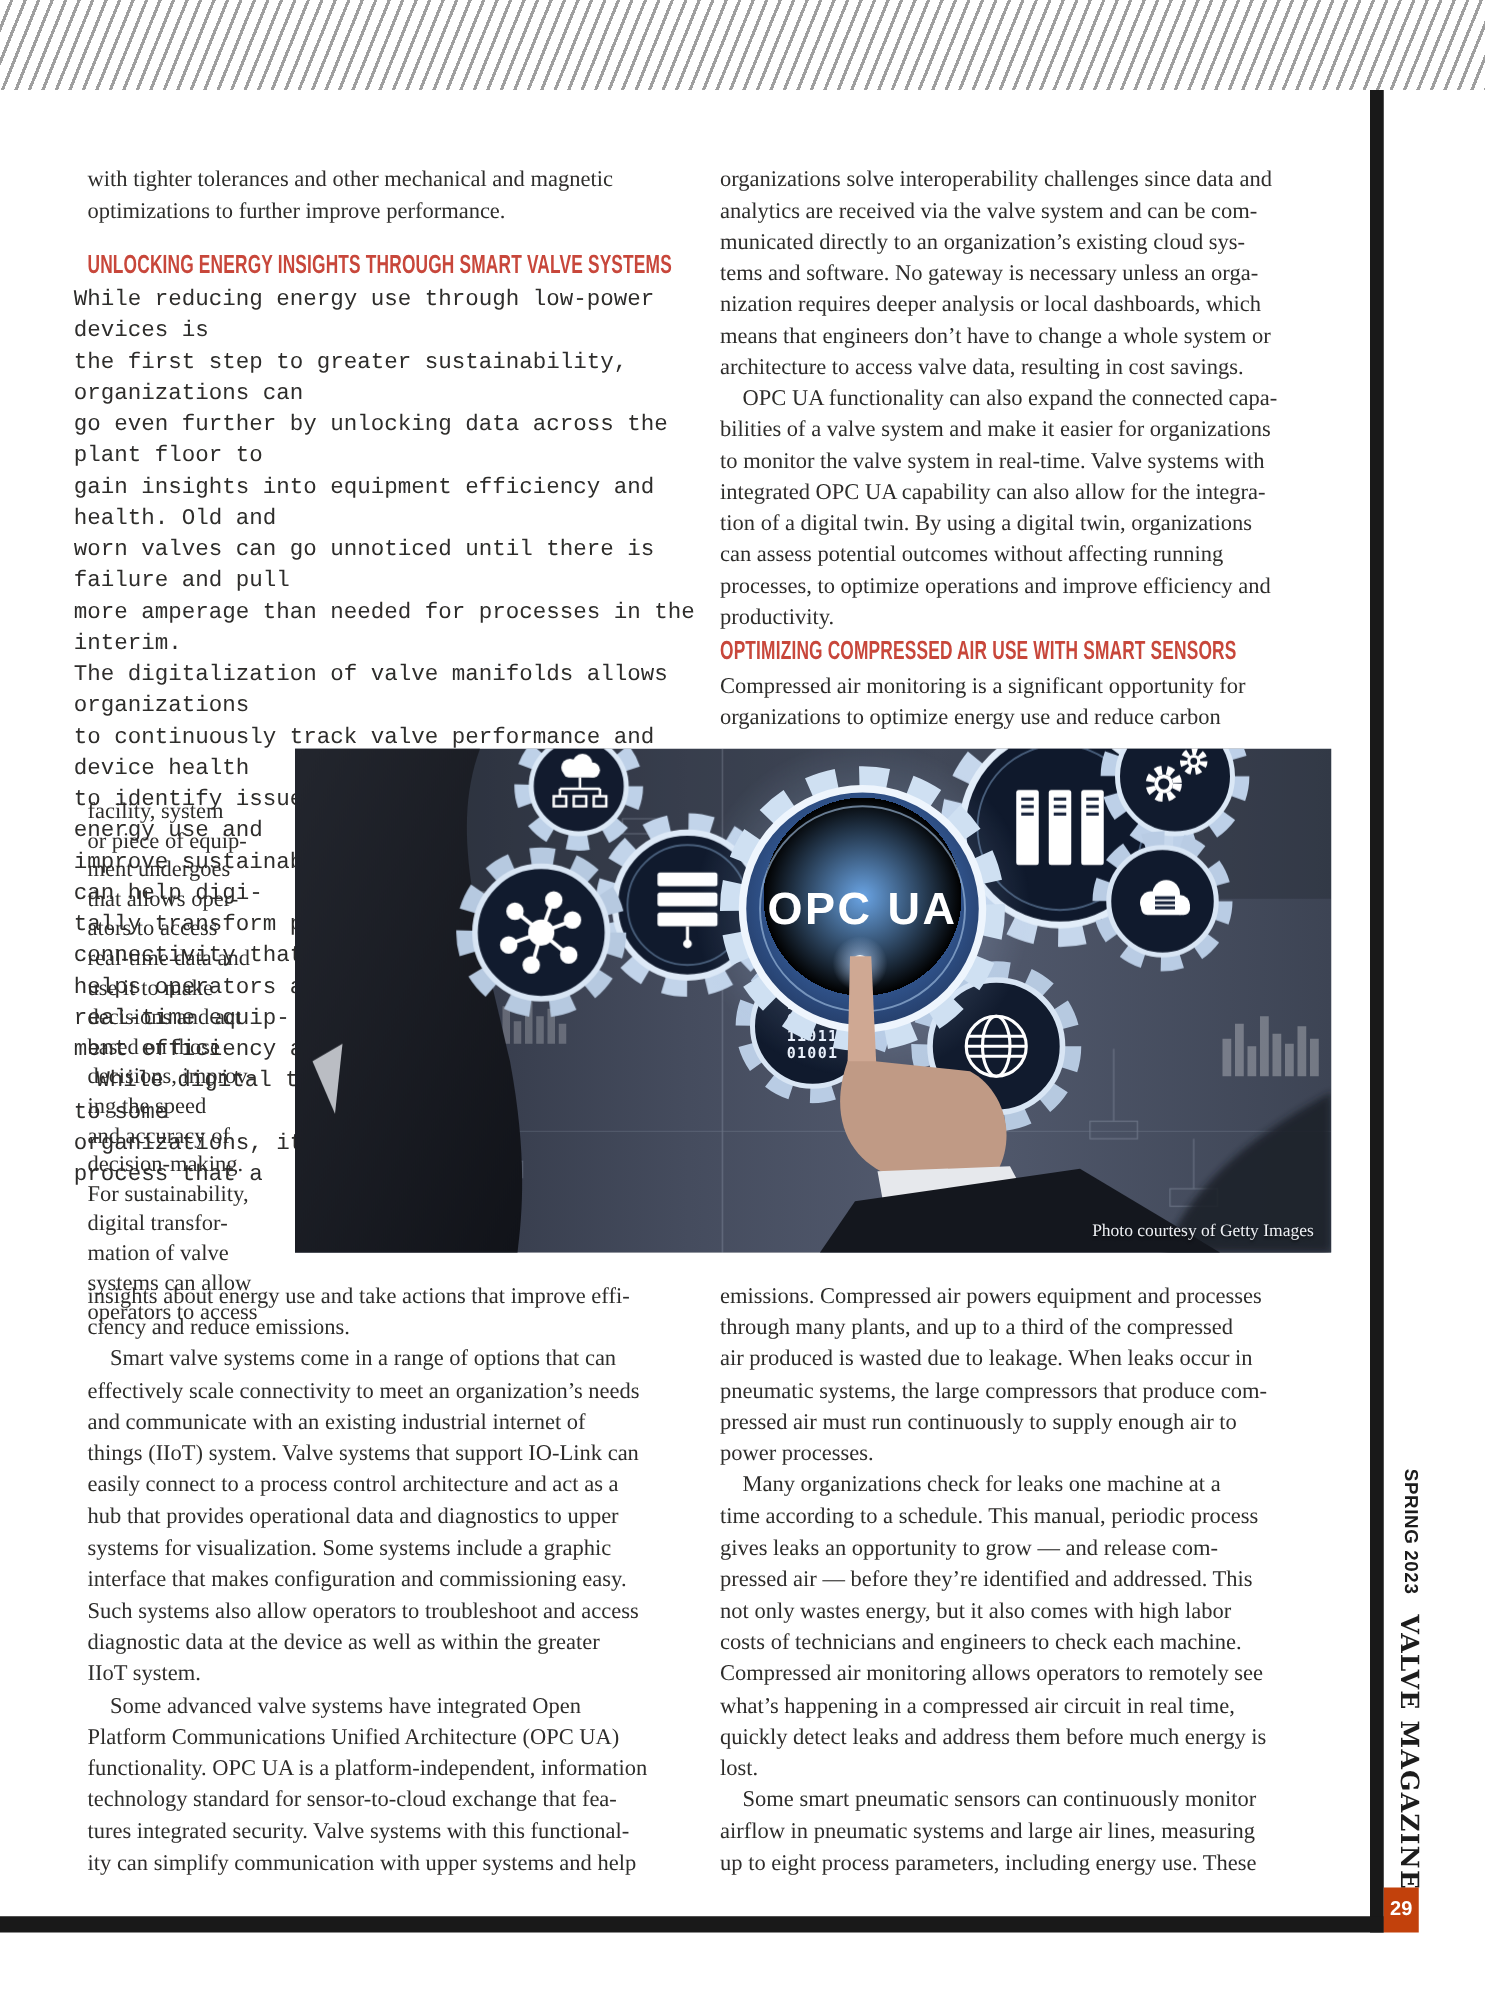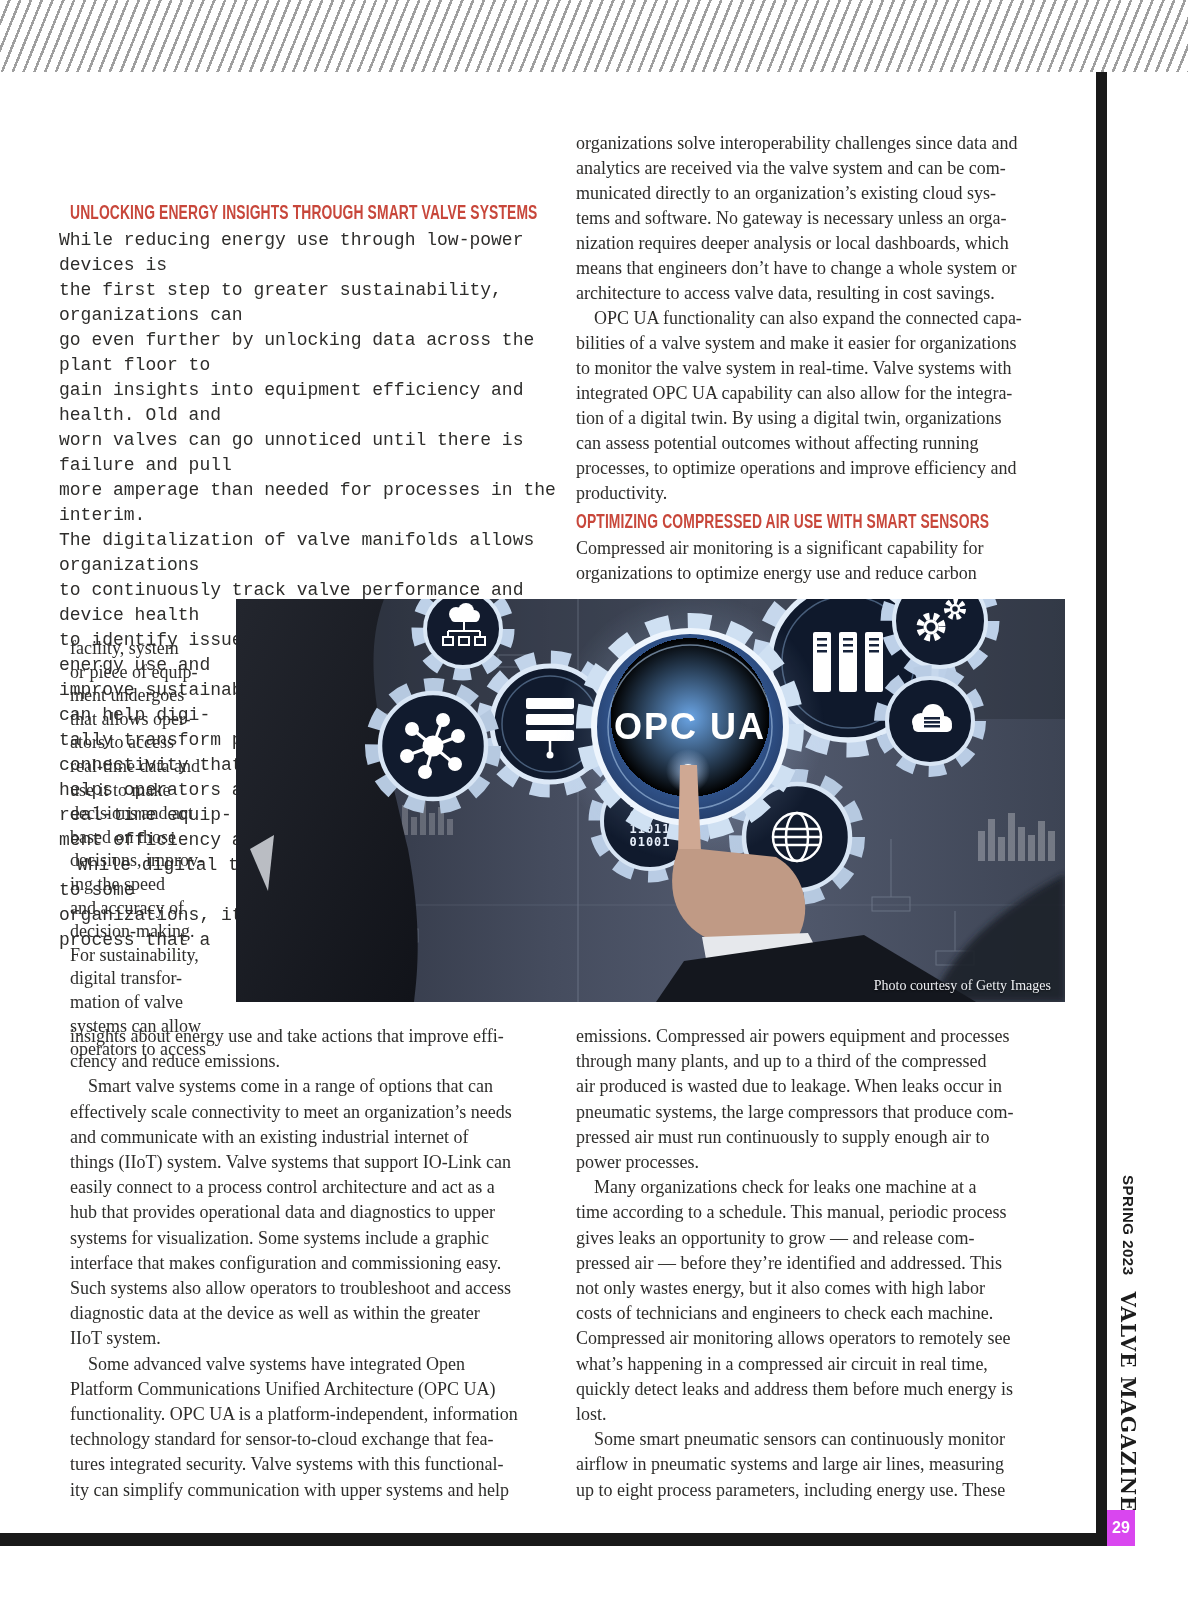--- a/index.html
+++ b/index.html
@@ -4,21 +4,21 @@
 <style>
   html,body{margin:0;padding:0;background:#ffffff;}
   #page{position:relative;width:1188px;height:1602px;background:#ffffff;overflow:hidden;
         font-family:"Liberation Serif",serif;}
   
   #stripes{position:absolute;left:0;top:0;width:1188px;height:72px;
     background:repeating-linear-gradient(112deg,#ffffff 0 7.5px,#9f9f9f 7.5px 10px);}
   
   #vbar{position:absolute;left:1096px;top:72px;width:11px;height:1474px;background:#191919;}
   #hbar{position:absolute;left:0;top:1533px;width:1107px;height:13px;background:#191919;}
-  #pagenum{position:absolute;left:1107px;top:1510px;width:28px;height:36px;background:#d946ef;
+  #pagenum{position:absolute;left:1107px;top:1510px;width:28px;height:36px;background:#c2410c;
     color:#ffffff;font-family:"Liberation Sans",sans-serif;font-weight:700;font-size:16px;
     display:flex;align-items:center;justify-content:center;}
   
   #masthead{position:absolute;left:1104px;top:1175px;height:330px;width:36px;
     writing-mode:vertical-rl;color:#1c1c1c;white-space:nowrap;}
   #masthead .season{font-family:"Liberation Sans",sans-serif;font-weight:700;font-size:15px;
     letter-spacing:.5px;margin-bottom:16px;}
   #masthead .mag{font-family:"DejaVu Serif",serif;font-weight:700;font-size:20px;letter-spacing:1px;}
   
   .t{position:absolute;white-space:pre-line;font-family:"Liberation Serif",serif;
@@ -41,20 +41,22 @@
 
   <div id="stripes"></div>
   <div id="vbar"></div>
   <div id="hbar"></div>
 
   <div id="masthead">
     <span class="season">SPRING 2023</span><span class="mag">VALVE MAGAZINE</span>
   </div>
   <div id="pagenum">29</div>
 
+  <div class="t" style="left:70px;top:131px;width:502px;">with tighter tolerances and other mechanical and magnetic
+optimizations to further improve performance.</div>
   <div class="heading" style="left:70px;top:200px;">UNLOCKING ENERGY INSIGHTS THROUGH SMART VALVE SYSTEMS</div>
   <div class="t" style="left:59px;top:228px;width:502px;font-family:Liberation Mono, monospace;">While reducing energy use through low-power devices is
 the first step to greater sustainability, organizations can
 go even further by unlocking data across the plant floor to
 gain insights into equipment efficiency and health. Old and
 worn valves can go unnoticed until there is failure and pull
 more amperage than needed for processes in the interim.
 The digitalization of valve manifolds allows organizations
 to continuously track valve performance and device health
 to identify issues before failure, optimize energy use and
@@ -111,21 +113,21 @@
 Such systems also allow operators to troubleshoot and access
 diagnostic data at the device as well as within the greater
 IIoT system.
  Some advanced valve systems have integrated Open
 Platform Communications Unified Architecture (OPC UA)
 functionality. OPC UA is a platform-independent, information
 technology standard for sensor-to-cloud exchange that fea-
 tures integrated security. Valve systems with this functional-
 ity can simplify communication with upper systems and help</div>
   <div class="heading" style="left:576px;top:509px;">OPTIMIZING COMPRESSED AIR USE WITH SMART SENSORS</div>
-  <div class="t" style="left:576px;top:536px;width:502px;">Compressed air monitoring is a significant capability for
+  <div class="t" style="left:576px;top:536px;width:502px;">Compressed air monitoring is a significant opportunity for
 organizations to optimize energy use and reduce carbon</div>
   <div class="t" style="left:576px;top:1024px;width:502px;line-height:25.2px;">emissions. Compressed air powers equipment and processes
 through many plants, and up to a third of the compressed
 air produced is wasted due to leakage. When leaks occur in
 pneumatic systems, the large compressors that produce com-
 pressed air must run continuously to supply enough air to
 power processes.
  Many organizations check for leaks one machine at a
 time according to a schedule. This manual, periodic process
 gives leaks an opportunity to grow — and release com-

